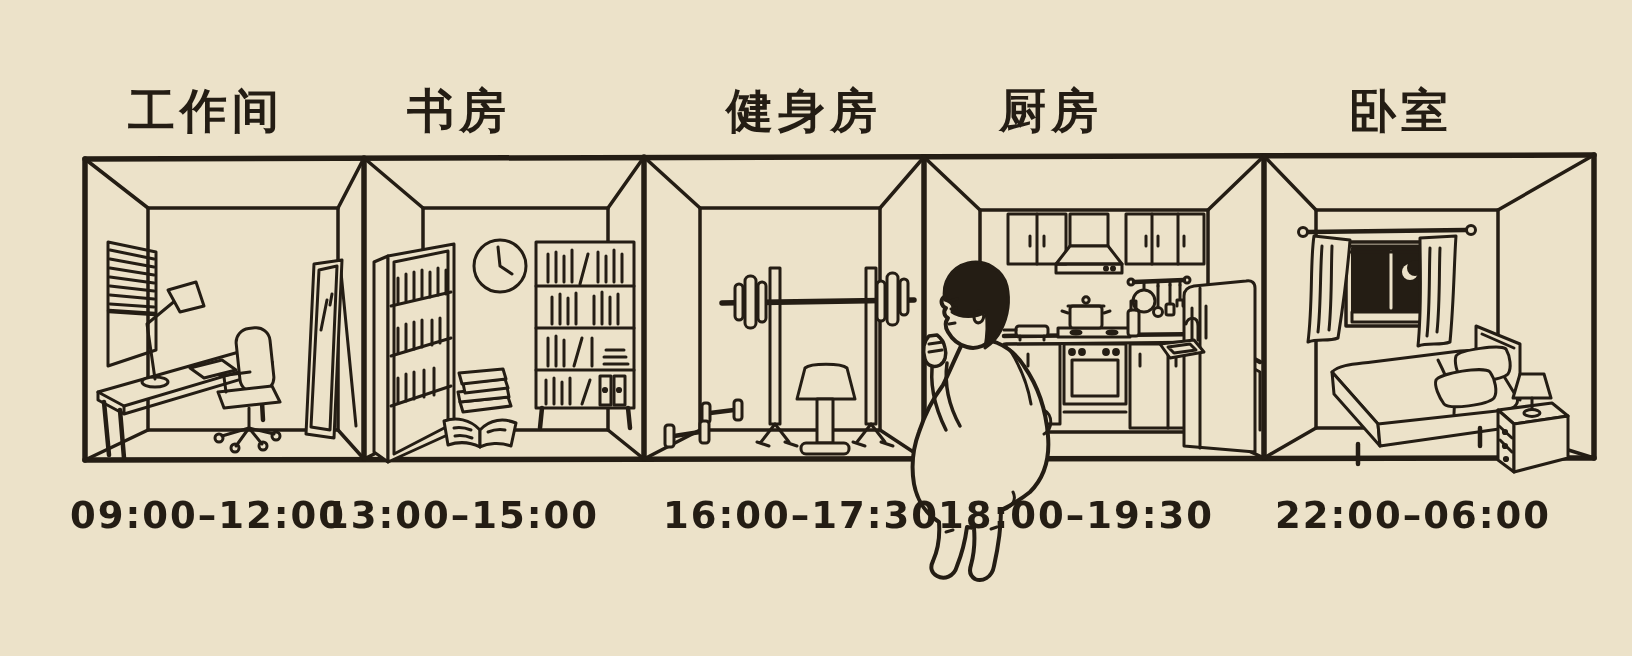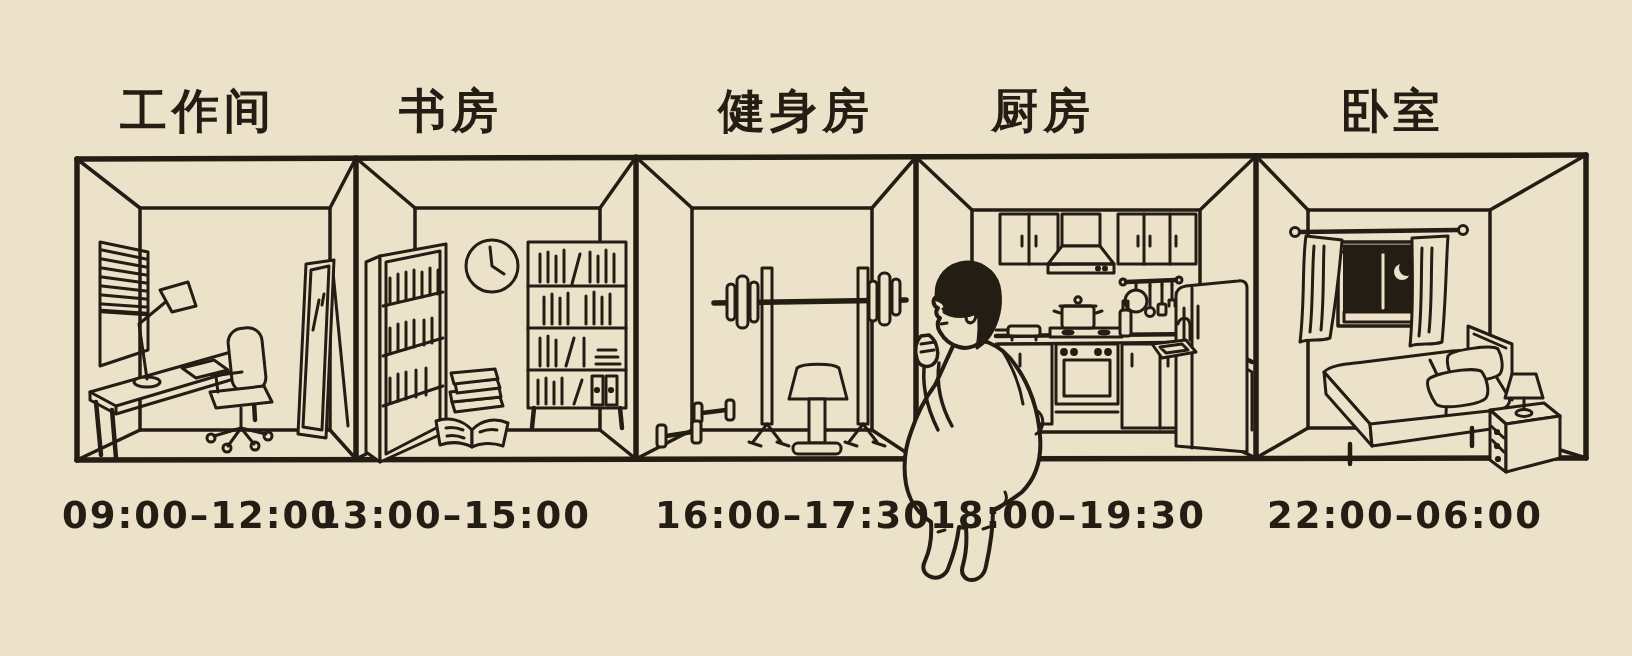--- a/index.html
+++ b/index.html
@@ -2,21 +2,21 @@
 <html style="--bg: #ece2c9; --ink: #241d14;"><head>
 <meta charset="utf-8">
 <style>
   :root{ --bg:#ece2c9; --ink:#241d14; }
   html,body{ margin:0; padding:0; }
   body{
     width:1632px; height:656px; overflow:hidden;
     background:var(--bg);
     font-family:"DejaVu Sans", sans-serif;
   }
-  .canvas{ position:relative; width:1429px; height:656px; background:var(--bg); }
+  .canvas{ position:relative; width:1429px; height:656px; background:var(--bg);margin-left:8px; }
   svg{ position:absolute; inset:0; display:block; }
   svg *{ stroke-linecap:round; stroke-linejoin:round; }
   .ln{ stroke:var(--ink); fill:none; }
   .s3{ stroke-width:3; } .s35{ stroke-width:3.5; } .s4{ stroke-width:4.5; } .s5{ stroke-width:5.5; }
   .bgf{ fill:var(--bg); stroke:var(--ink); }
   .inkf{ fill:var(--ink); stroke:var(--ink); }
   .room-title{ font-size:47px; font-weight:700; letter-spacing:5px; fill:var(--ink); }
   .room-time{ font-size:37px; font-weight:700; letter-spacing:2px; fill:var(--ink); }
 </style>
 </head>

